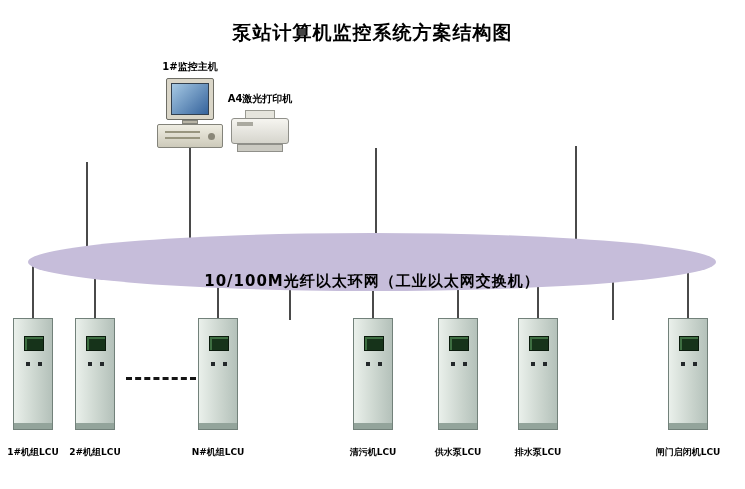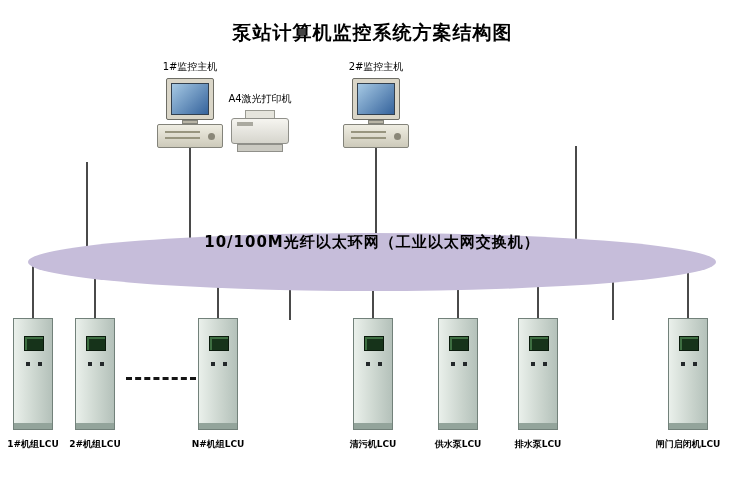--- a/index.html
+++ b/index.html
@@ -9,26 +9,26 @@
 
   .title { position:absolute; left:0; right:0; top:20px; text-align:center;
            font-size:19px; font-weight:bold; color:#000; letter-spacing:1px; }
 
   
   .vline { position:absolute; width:2px; background:#4a4a4a; z-index:1; }
 
   
   .ring { position:absolute; left:28px; top:233px; width:688px; height:58px;
           background:#c6bdda; border-radius:50%; z-index:2;
-          display:flex; align-items:flex-start; justify-content:center; }
+          display:flex; align-items:flex-end; justify-content:center; }
   .ring-label { font-size:15px; font-weight:bold; color:#000; letter-spacing:1px; white-space:nowrap; }
 
   
   .device { position:absolute; z-index:3; display:flex; flex-direction:column; align-items:center; }
-  .dev-label { font-size:10px; font-weight:normal; color:#000; white-space:nowrap; margin-bottom:4px; }
+  .dev-label { font-size:10px; font-weight:bold; color:#000; white-space:nowrap; margin-bottom:4px; }
 
   
   .printer { width:58px; height:44px; position:relative; }
   .printer-top { position:absolute; top:0; left:14px; width:30px; height:9px;
                  background:#e6e5dd; border:1px solid #9a9a92; }
   .printer-body { position:absolute; top:8px; left:0; width:58px; height:26px;
                   background:linear-gradient(#f6f5f0,#d6d5cd); border:1px solid #90908a; border-radius:3px; }
   .printer-panel { position:absolute; top:12px; left:6px; width:16px; height:4px; background:#aaa99f; }
   .printer-tray { position:absolute; top:34px; left:6px; width:46px; height:8px;
                   background:#cbcac2; border:1px solid #90908a; }
@@ -64,21 +64,21 @@
              background:linear-gradient(90deg,#eaf0eb,#ccd6cf 55%,#b4c1ba);
              border:1px solid #72817a; }
   .cab-screen { position:absolute; top:17px; left:10px; width:20px; height:15px;
                 background:#16331a; border:1px solid #0a1a0c;
                 box-shadow: inset 2px 2px 0 #3e6f42; }
   .cab-dot { position:absolute; width:4px; height:4px; background:#23282a; }
   .cab-dot.d1 { top:43px; left:12px; }
   .cab-dot.d2 { top:43px; left:24px; }
   .cabinet::after { content:""; position:absolute; left:0; right:0; bottom:0; height:6px;
                     background:#93a49b; }
-  .cab-label { margin-top:8px; font-size:9px; font-weight:bold; color:#000;
+  .cab-label { margin-top:16px; font-size:9px; font-weight:bold; color:#000;
                white-space:nowrap; background:#fff; padding:0 2px;text-align:center; }
 
   
   .dashes { position:absolute; left:126px; top:377px; width:70px; height:0;
             border-top:3px dashed #141414; z-index:2; }
 </style>
 </head>
 <body>
 
 <div class="canvas">
@@ -123,34 +123,20 @@
   <div class="device" style="left:216px; top:92px; width:88px">
     <div class="dev-label">A4激光打印机</div>
     <div class="printer">
       <div class="printer-top"></div>
       <div class="printer-body"></div>
       <div class="printer-panel"></div>
       <div class="printer-tray"></div>
     </div>
   </div>
 
-  <div class="device" style="left:333px; top:60px; width:86px">
-    <div class="dev-label">2#监控主机</div>
-    <div class="workstation">
-      <div class="monitor">
-        <div class="screen"></div>
-      </div>
-      <div class="stand"></div>
-      <div class="case">
-        <span class="slot"></span>
-        <span class="slot slot2"></span>
-        <span class="btn"></span>
-      </div>
-    </div>
-  </div>
 
 
   <div class="dashes"></div>
 
   <div class="cab-group" style="left:-22px">
     <div class="cabinet">
       <div class="cab-screen"></div>
       <div class="cab-dot d1"></div>
       <div class="cab-dot d2"></div>
     </div>

